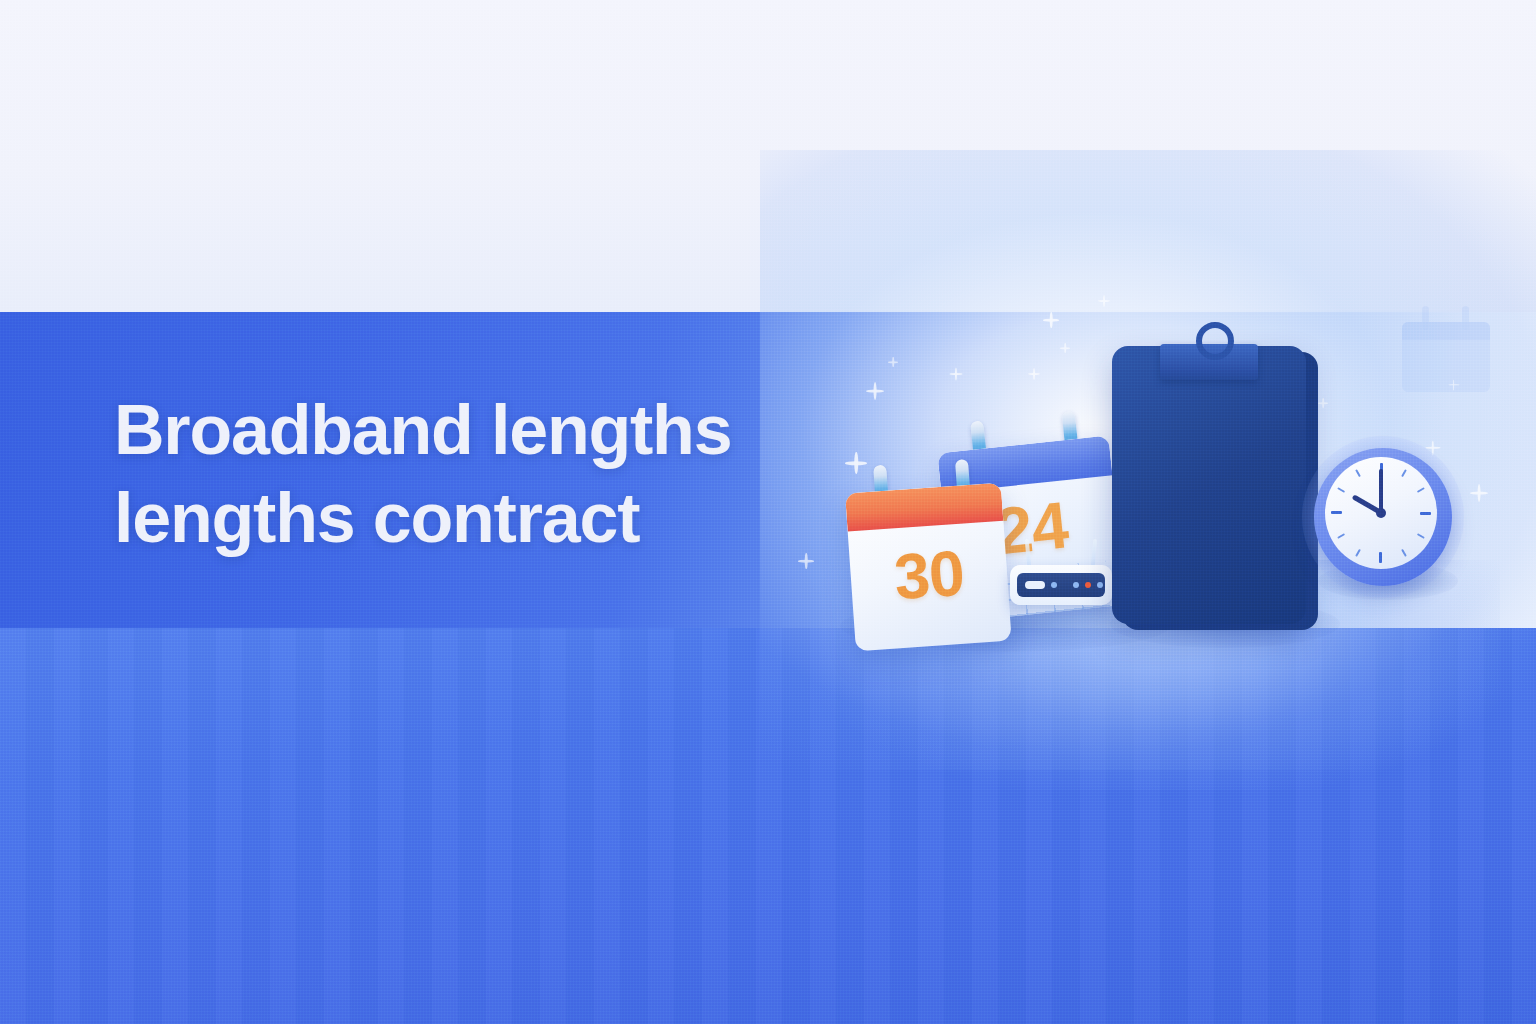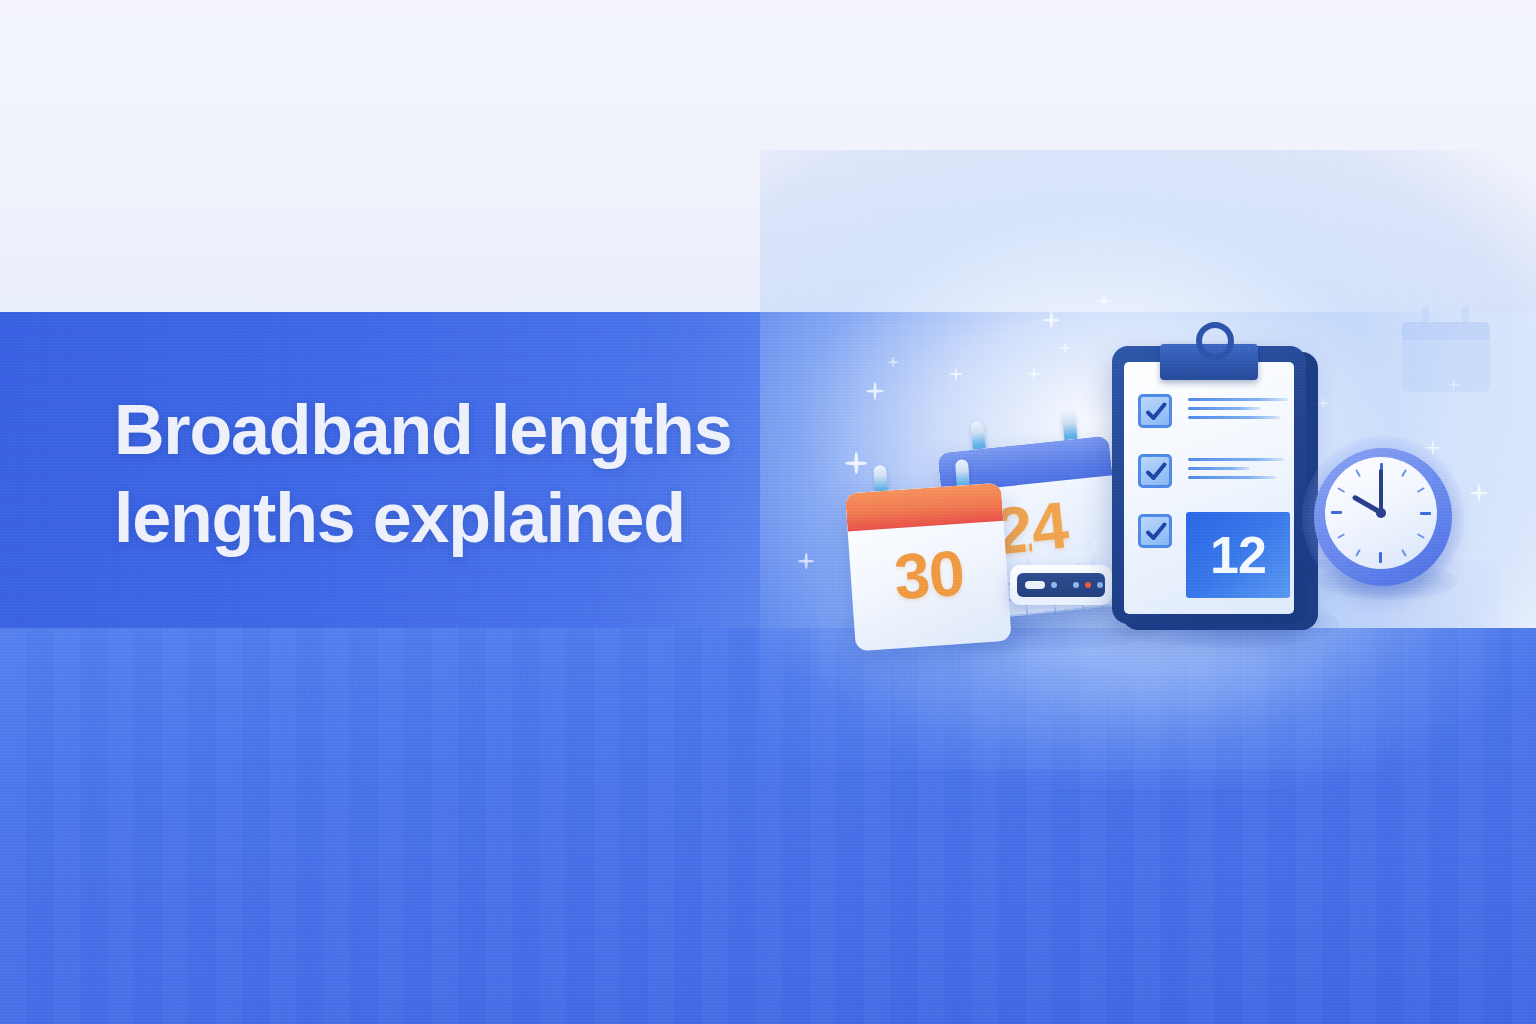--- a/index.html
+++ b/index.html
@@ -424,21 +424,21 @@
   <div class="spark" style="left:1043px;top:312px;width:16px;height:16px;opacity:.8;"></div>
   <div class="spark" style="left:1060px;top:343px;width:10px;height:10px;opacity:.6;"></div>
   <div class="spark" style="left:1098px;top:295px;width:12px;height:12px;opacity:.65;"></div>
   <div class="spark" style="left:1425px;top:440px;width:15px;height:15px;opacity:.7;"></div>
   <div class="spark" style="left:1470px;top:484px;width:18px;height:18px;opacity:.75;"></div>
   <div class="spark" style="left:1448px;top:379px;width:11px;height:11px;opacity:.6;"></div>
   <div class="spark" style="left:1318px;top:398px;width:10px;height:10px;opacity:.55;"></div>
 
   <div class="headline">
     <span class="hl-line">Broadband lengths</span>
-    <span class="hl-line">lengths explained</span>
+    <span class="hl-line">lengths contract</span>
   </div>
 
   <div class="scene">
 
     <div class="obj-shadow" style="left:20px;top:300px;width:330px;height:52px;"></div>
     <div class="obj-shadow" style="left:290px;top:300px;width:230px;height:48px;"></div>
     <div class="obj-shadow" style="left:498px;top:262px;width:140px;height:38px;"></div>
 
     <div class="cal24">
       <div class="cal-ring" style="left:36px;"></div>
@@ -469,57 +469,20 @@
           <div class="rt-led l2"></div>
           <div class="rt-led l3"></div>
           <div class="rt-led l4"></div>
         </div>
       </div>
     </div>
 
     <div class="clipboard">
       <div class="cb-back"></div>
       <div class="cb-frame">
-        <div class="cb-paper">
-          <div class="cb-row r1">
-            <div class="cb-check">
-              <svg width="26" height="26" viewBox="0 0 26 26" aria-hidden="true">
-                <path d="M5 13.5 L10.5 19 L21.5 5.5" fill="none" stroke="#1e46a8" stroke-width="4" stroke-linecap="round" stroke-linejoin="round"></path>
-              </svg>
-            </div>
-            <div class="cb-lines">
-              <i style="width:100%"></i>
-                <i style="width:72%"></i>
-                <i style="width:92%"></i>
-            </div>
-          </div>
-
-          <div class="cb-row r2">
-            <div class="cb-check">
-              <svg width="26" height="26" viewBox="0 0 26 26" aria-hidden="true">
-                <path d="M5 13.5 L10.5 19 L21.5 5.5" fill="none" stroke="#1e46a8" stroke-width="4" stroke-linecap="round" stroke-linejoin="round"></path>
-              </svg>
-            </div>
-            <div class="cb-lines">
-              <i style="width:96%"></i>
-                <i style="width:62%"></i>
-                <i style="width:88%"></i>
-            </div>
-          </div>
-
-          <div class="cb-row r3">
-            <div class="cb-check">
-              <svg width="26" height="26" viewBox="0 0 26 26" aria-hidden="true">
-                <path d="M5 13.5 L10.5 19 L21.5 5.5" fill="none" stroke="#1e46a8" stroke-width="4" stroke-linecap="round" stroke-linejoin="round"></path>
-              </svg>
-            </div>
-          </div>
-
-          <div class="cb-12">12</div>
-        </div>
         <div class="cb-clip"></div>
         <div class="cb-ring"></div>
       </div>
     </div>
 
     <div class="clock">
       <div class="ck-halo"></div>
       <div class="ck-rim">
         <div class="ck-face">
           <div class="ck-tick major" style="transform:rotate(0deg)"></div>

